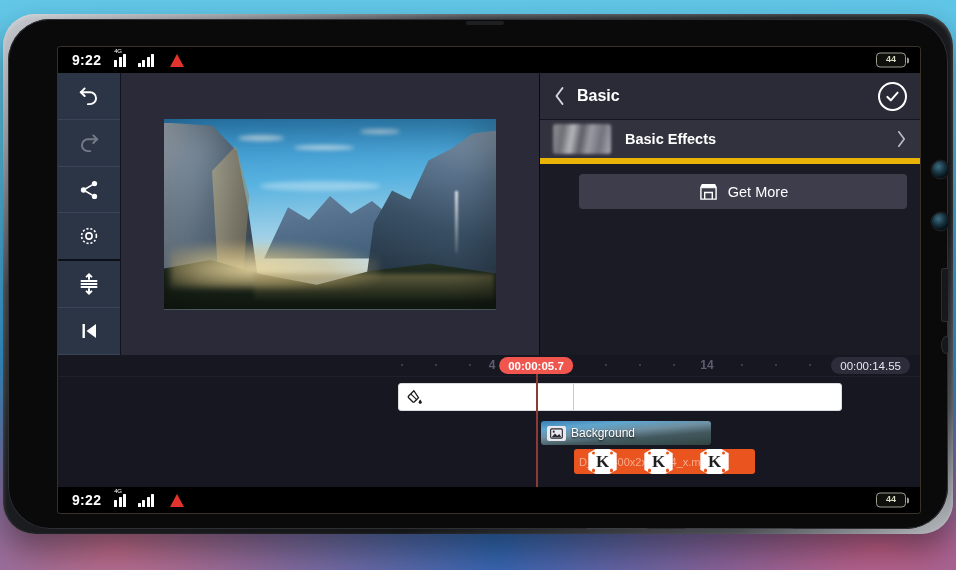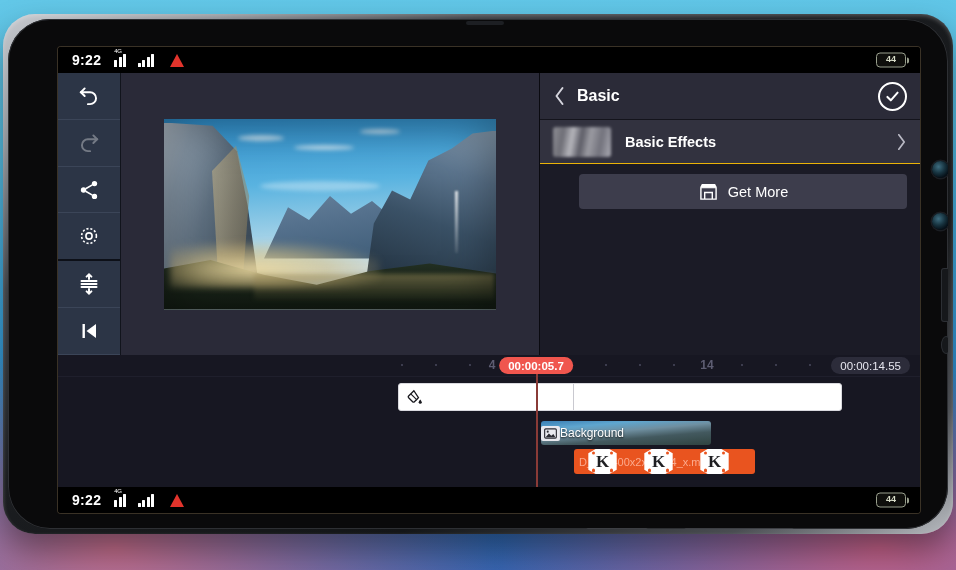--- a/index.html
+++ b/index.html
@@ -80,21 +80,21 @@
 
   
   #right-panel{ width:380px; background:#1b1b26; display:flex; flex-direction:column; }
   #effect-header{ height:47px; background:#2b2b38; display:flex; align-items:center;
      padding:0 13px; gap:11px; border-bottom:1px solid #14141c;}
   #effect-header .back{cursor:pointer;display:flex;}
   #effect-title{ color:#fff; font-size:16px; font-weight:bold; flex:1; }
   #confirm-btn{ width:29px;height:29px;border:2px solid #fff;border-radius:50%;
      display:flex;align-items:center;justify-content:center;cursor:pointer;}
   .effect-row{ height:44px; display:flex; align-items:center; gap:14px; padding:0 13px;
-     background:#32323f; border-bottom:1px solid #eab308; cursor:pointer;justify-content:flex-end;}
+     background:#32323f; border-bottom:6px solid #eab308; cursor:pointer;justify-content:flex-end;}
   .eff-thumb{ width:58px;height:30px;border-radius:3px;overflow:hidden;
      background:linear-gradient(100deg,#8e8e94 0%,#6e6e76 18%,#b6b6bc 33%,#5c5c66 48%,#9b9ba2 62%,#72727c 80%,#acacb4 100%);
      filter:blur(1.4px); }
   .eff-label{ color:#fff; font-size:14.5px; font-weight:bold; flex:1; }
   #get-more-wrap{ padding:10px 13px 0 13px;margin-left:26px; }
   #get-more{ height:35px; background:#3d3d4c; border-radius:4px; display:flex;
      align-items:center; justify-content:center; gap:9px; cursor:pointer;}
   #get-more span{ color:#fff; font-size:14.5px; }
 
   
@@ -110,21 +110,21 @@
   #playhead-line{ position:absolute; top:14px; left:478px; width:1.5px; height:118px;
      background:#8a3b37; z-index:5; }
 
   .clip{ position:absolute; border-radius:3px; overflow:hidden; }
   #white-clip{ left:340px; top:28px; width:444px; height:28px; background:#fff;
      display:flex; align-items:center; padding-left:7px; border:1px solid #d9d9de; }
   #white-clip-divider{ position:absolute; left:174px; top:0; width:1px; height:100%; background:#c9c9d0; }
 
   #bg-clip{ left:483px; top:66px; width:170px; height:24px;
      background:linear-gradient(175deg,#3a7fb5 0%,#5fa6cf 22%,#6f8fa0 44%,#43595f 66%,#2f4340 100%);
-     display:flex; align-items:center; padding-left:0; }
+     display:flex; align-items:center; gap:5px; padding-left:6px; }
   #bg-clip .mini-ic{ width:19px;height:15px;background:#e9e9ef;border-radius:2px;
      display:flex;align-items:center;justify-content:center;flex:none;}
   #bg-clip .lbl{ color:#fff; font-size:12px; text-shadow:0 1px 2px rgba(0,0,0,.85); }
 
   #audio-clip{ left:516px; top:420px; }
   #audio-clip{ position:absolute; left:516px; top:94px; width:181px; height:25px;
      background:#e9541f; border-radius:3px; overflow:hidden; display:flex; align-items:center; }
   #audio-name{ position:absolute; left:5px; top:50%; transform:translateY(-50%);
      color:#ffb9a0; font-size:11px; white-space:nowrap; opacity:.85; }
   .km-logo{ position:absolute; top:50%; transform:translateY(-50%);

